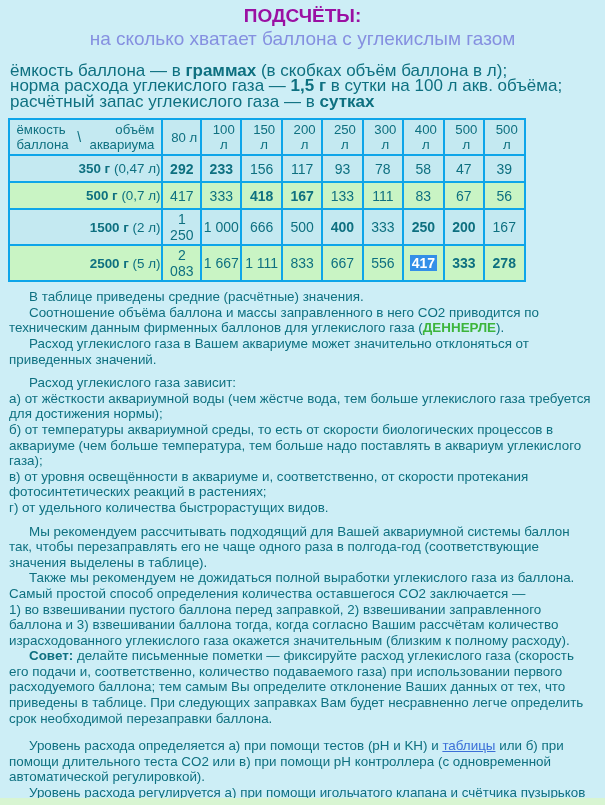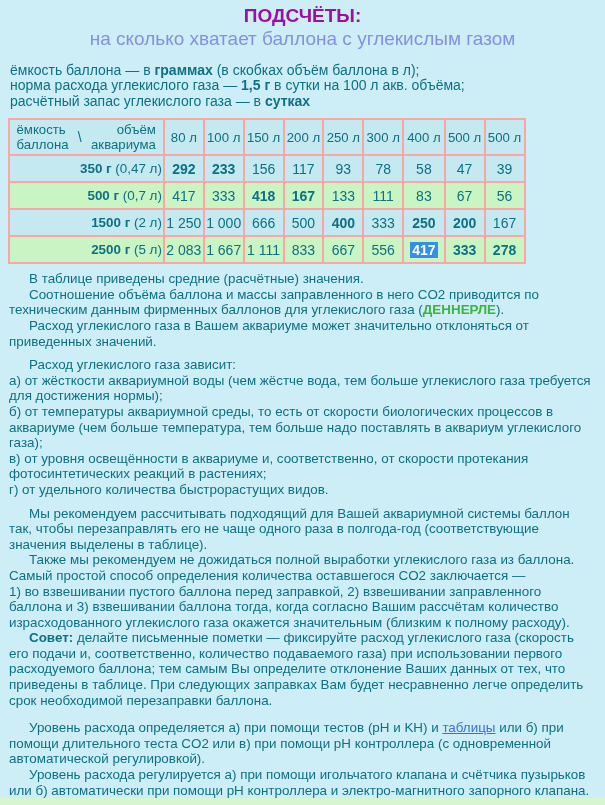--- a/index.html
+++ b/index.html
@@ -10,32 +10,32 @@
     color:#0e7080;
   }
   .title{
     text-align:center;font-size:19px;font-weight:bold;
     color:#9a10a3;margin:5px 0 0 0;
   }
   .subtitle{
     text-align:center;font-size:19px;font-weight:normal;
     color:#8590e0;margin:1px 0 0 0;
   }
-  .intro{margin:13px 0 0 10px;font-size:14px;line-height:15.4px;}
+  .intro{margin:13px 0 0 10px;font-size:17px;line-height:15.4px;}
   .intro b{font-weight:bold;}
 
   .tablewrap{margin:9px auto 0 auto;width:590px;}
   table{
     border-collapse:separate;border-spacing:2px;
-    background:#fca5a5;width:518px;
+    background:#0ea5e9;width:518px;
   }
   th,td{margin:0;}
   th{
     background:#c4e9f1;font-weight:normal;font-size:13.2px;
-    height:32px;vertical-align:middle;text-align:center;
+    height:32px;vertical-align:middle;text-align:center;padding-left:6px;
   }
   th.corner{width:150px;padding:0 7px;}
   .cornerbox{display:flex;justify-content:space-between;align-items:center;line-height:15px;}
   .corner-left{text-align:left;}
   .corner-right{text-align:right;}
   .corner-slash{font-size:14px;padding:0 2px;}
   tr.blue td{background:#c4e9f1;}
   tr.green td{background:#c9f4c4;}
   td{height:23px;vertical-align:middle;}
   td.rowlabel{text-align:right;padding-left:23px;font-size:13.4px;}

